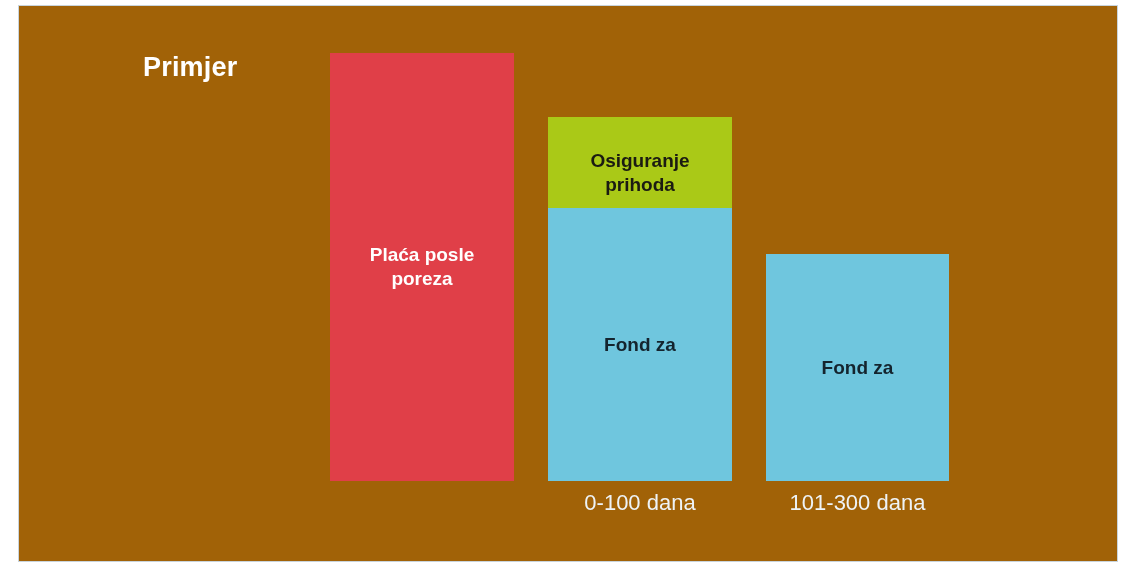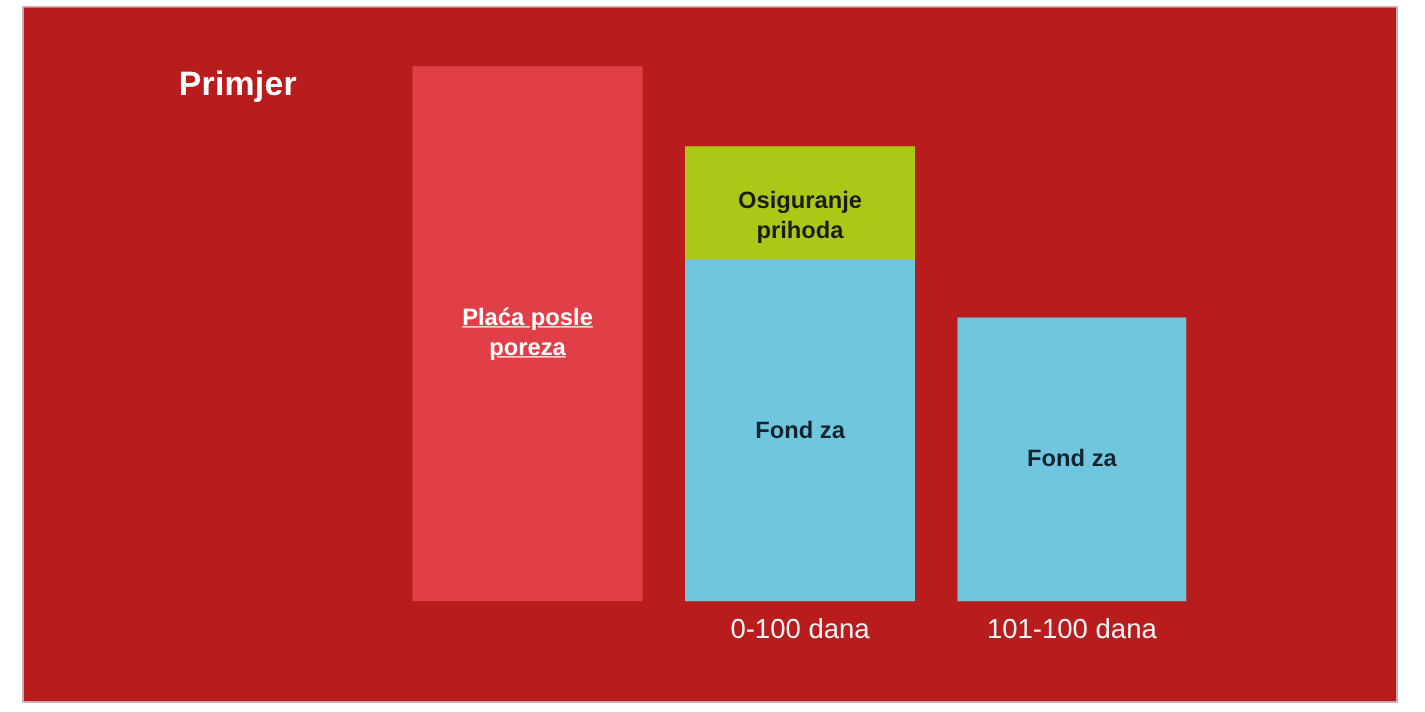--- a/index.html
+++ b/index.html
@@ -13,21 +13,21 @@
     font-family: "Liberation Sans", sans-serif;
     overflow: hidden;
   }
 
   #chart-frame {
     position: absolute;
     left: 18px;
     top: 5px;
     width: 1100px;
     height: 557px;
-    background: #b91c1c;
+    background: #a16207;
     border: 1px solid #c9d4dc;
     box-sizing: border-box;
   }
 
   #chart-title {
     position: absolute;
     left: 124px;
     top: 46px;
     color: #ffffff;
     font-size: 27px;
@@ -72,30 +72,30 @@
 </style>
 </head>
 <body>
 
 <div id="chart-frame">
 
   <div id="chart-title">Primjer</div>
 
   <div class="plot-area" id="plot-area">
       <div class="bar-segment" style="left: 311px; top: 47px; width: 184px; height: 428px; background: rgb(224, 63, 72);">
-        <span class="seg-label" style="color: rgb(255, 255, 255); text-decoration: underline;">Plaća posle
+        <span class="seg-label" style="color: rgb(255, 255, 255);">Plaća posle
 poreza</span>
       </div>
       <div class="bar-segment" style="left: 529px; top: 111px; width: 184px; height: 91px; background: rgb(170, 201, 23);">
         <span class="seg-label" style="color: rgb(27, 27, 18); margin-top: 20px;">Osiguranje
 prihoda</span>
       </div>
       <div class="bar-segment" style="left: 529px; top: 202px; width: 184px; height: 273px; background: rgb(111, 198, 222);">
         <span class="seg-label" style="color: rgb(20, 36, 46);">Fond za</span>
       </div>
       <div class="cat-label" style="left: 509px; width: 224px; top: 484px;">0-100 dana</div>
       <div class="bar-segment" style="left: 747px; top: 248px; width: 183px; height: 227px; background: rgb(111, 198, 222);">
         <span class="seg-label" style="color: rgb(20, 36, 46);">Fond za</span>
       </div>
-      <div class="cat-label" style="left: 727px; width: 223px; top: 484px;">101-100 dana</div>
+      <div class="cat-label" style="left: 727px; width: 223px; top: 484px;">101-300 dana</div>
     </div>
 
 </div>
 
 </body></html>

